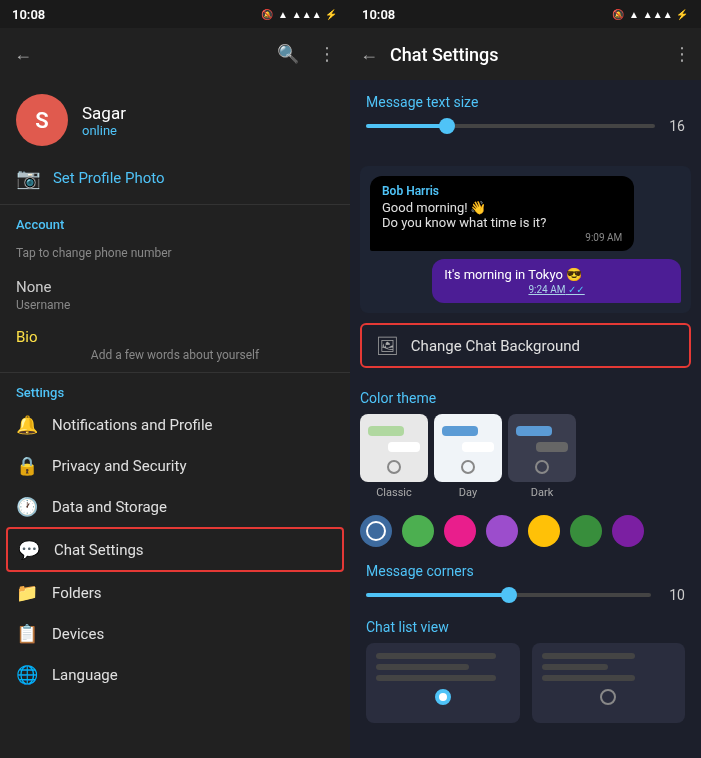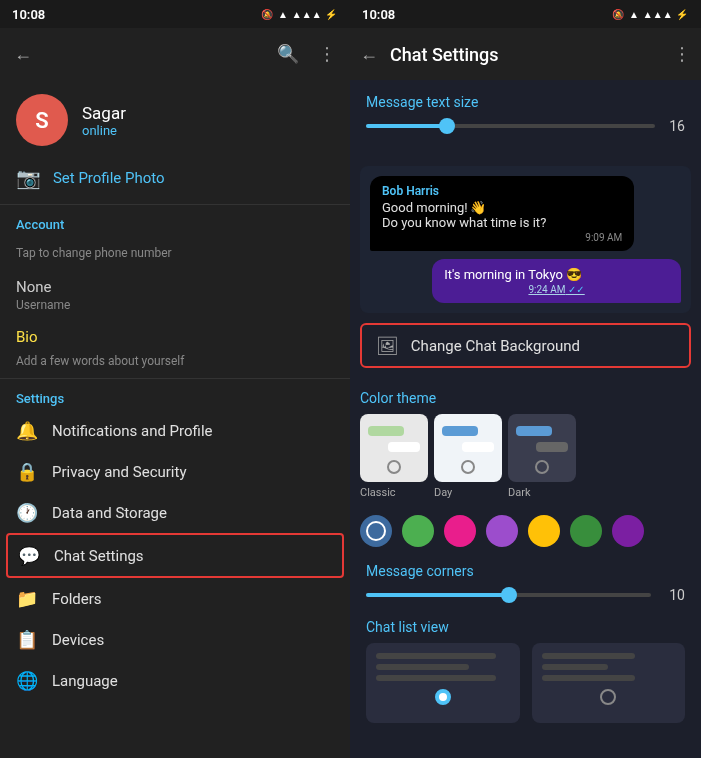--- a/index.html
+++ b/index.html
@@ -145,21 +145,22 @@
     .bio-section {
       padding: 8px 16px 10px;
     }
     .bio-label {
       color: #fde047;
       font-size: 15px;
     }
     .bio-hint {
       color: #888;
       font-size: 12px;
-      margin-top: 8px;
+      margin-top: 2px;
+      text-align: center;
     }
 
     .settings-label {
       color: #4fc3f7;
       font-size: 13px;
       font-weight: 500;
       padding: 12px 16px 4px;
     }
 
     .menu-item {
@@ -355,21 +356,21 @@
     }
     .theme-grid {
       display: flex;
       gap: 6px;
       margin-top: 8px;
       overflow: hidden;
     }
     .theme-item {
       display: flex;
       flex-direction: column;
-      align-items: flex-start;
+      align-items: center;
       gap: 4px;
     }
     .theme-card {
       width: 68px;
       height: 68px;
       border-radius: 8px;
       position: relative;
       overflow: hidden;
       border: 2px solid transparent;
     }

